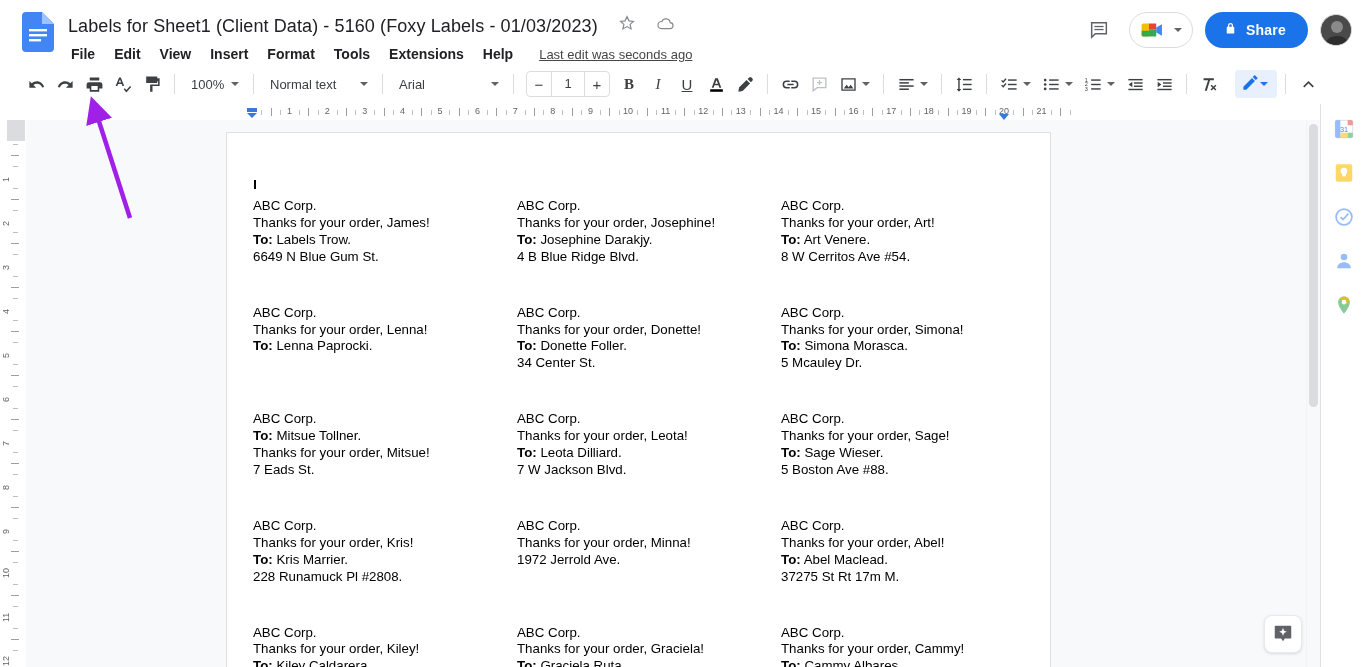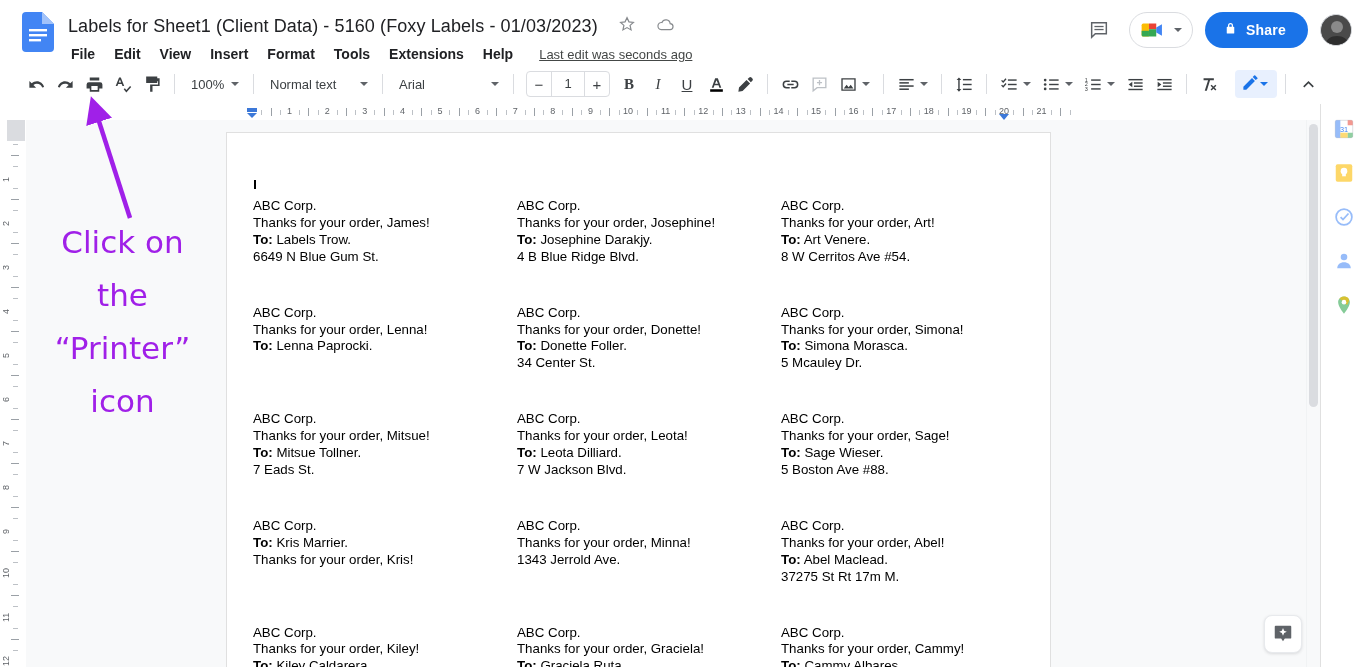--- a/index.html
+++ b/index.html
@@ -20,21 +20,21 @@
   }
   .docs-logo {
     position: absolute; left: 22px; top: 12px;
     width: 32px; height: 40px;
   }
   .title-block { position: absolute; left: 68px; top: 14px; }
   .doc-title {
     font-size: 18px; color: #202124; line-height: 24px;
     letter-spacing: .1px; white-space: nowrap;
   }
-  .title-row { display: flex; align-items: center; gap: 20px; }
+  .title-row { display: flex; gap: 20px; }
   .star-icon, .cloud-icon { cursor: pointer; opacity: .75; }
   .menu-row {
     display: flex; align-items: center; gap: 13px;
     margin-top: 7px; font-size: 14px; color: #202124;
   }
   .menu-item { padding: 1px 3px; border-radius: 3px; cursor: pointer; font-weight: bold; }
   .last-edit {
     font-size: 13px; color: #444746; margin-left: 10px;
     text-decoration: underline; cursor: pointer;
   }
@@ -824,45 +824,46 @@
             <div>34 Center St.</div>
           </div>
           <div class="label-cell">
             <div>ABC Corp.</div>
             <div>Thanks for your order, Simona!</div>
             <div><b>To:</b><span> Simona Morasca.</span></div>
             <div>5 Mcauley Dr.</div>
           </div>
           <div class="label-cell">
             <div>ABC Corp.</div>
+            <div><b>To:</b><span> Mitsue Tollner.</span></div>
             <div>Thanks for your order, Mitsue!</div>
-            <div><b>To:</b><span> Mitsue Tollner.</span></div>
             <div>7 Eads St.</div>
           </div>
           <div class="label-cell">
             <div>ABC Corp.</div>
             <div>Thanks for your order, Leota!</div>
             <div><b>To:</b><span> Leota Dilliard.</span></div>
             <div>7 W Jackson Blvd.</div>
           </div>
           <div class="label-cell">
             <div>ABC Corp.</div>
             <div>Thanks for your order, Sage!</div>
             <div><b>To:</b><span> Sage Wieser.</span></div>
             <div>5 Boston Ave #88.</div>
           </div>
           <div class="label-cell">
             <div>ABC Corp.</div>
+            <div>Thanks for your order, Kris!</div>
             <div><b>To:</b><span> Kris Marrier.</span></div>
-            <div>Thanks for your order, Kris!</div>
+            <div>228 Runamuck Pl #2808.</div>
           </div>
           <div class="label-cell">
             <div>ABC Corp.</div>
             <div>Thanks for your order, Minna!</div>
-            <div>1343 Jerrold Ave.</div>
+            <div>1972 Jerrold Ave.</div>
           </div>
           <div class="label-cell">
             <div>ABC Corp.</div>
             <div>Thanks for your order, Abel!</div>
             <div><b>To:</b><span> Abel Maclead.</span></div>
             <div>37275 St Rt 17m M.</div>
           </div>
           <div class="label-cell">
             <div>ABC Corp.</div>
             <div>Thanks for your order, Kiley!</div>
@@ -934,21 +935,15 @@
 
   <div class="annotation">
     <svg width="250" height="130" viewBox="0 0 250 130" style="position:absolute;left:0;top:0">
       <defs>
         <marker id="arrowhead" markerWidth="6" markerHeight="6" refX="3" refY="3" orient="auto">
           <path d="M0,0 L6,3 L0,6 z" fill="#A020E8"></path>
         </marker>
       </defs>
       <line x1="130" y1="122" x2="95" y2="13" stroke="#A020E8" stroke-width="4.5" marker-end="url(#arrowhead)"></line>
     </svg>
-    <div class="anno-text">
-      <div>Click on</div>
-      <div>the</div>
-      <div>“Printer”</div>
-      <div>icon</div>
-    </div>
   </div>
 
 </div>
 
 </body></html>

